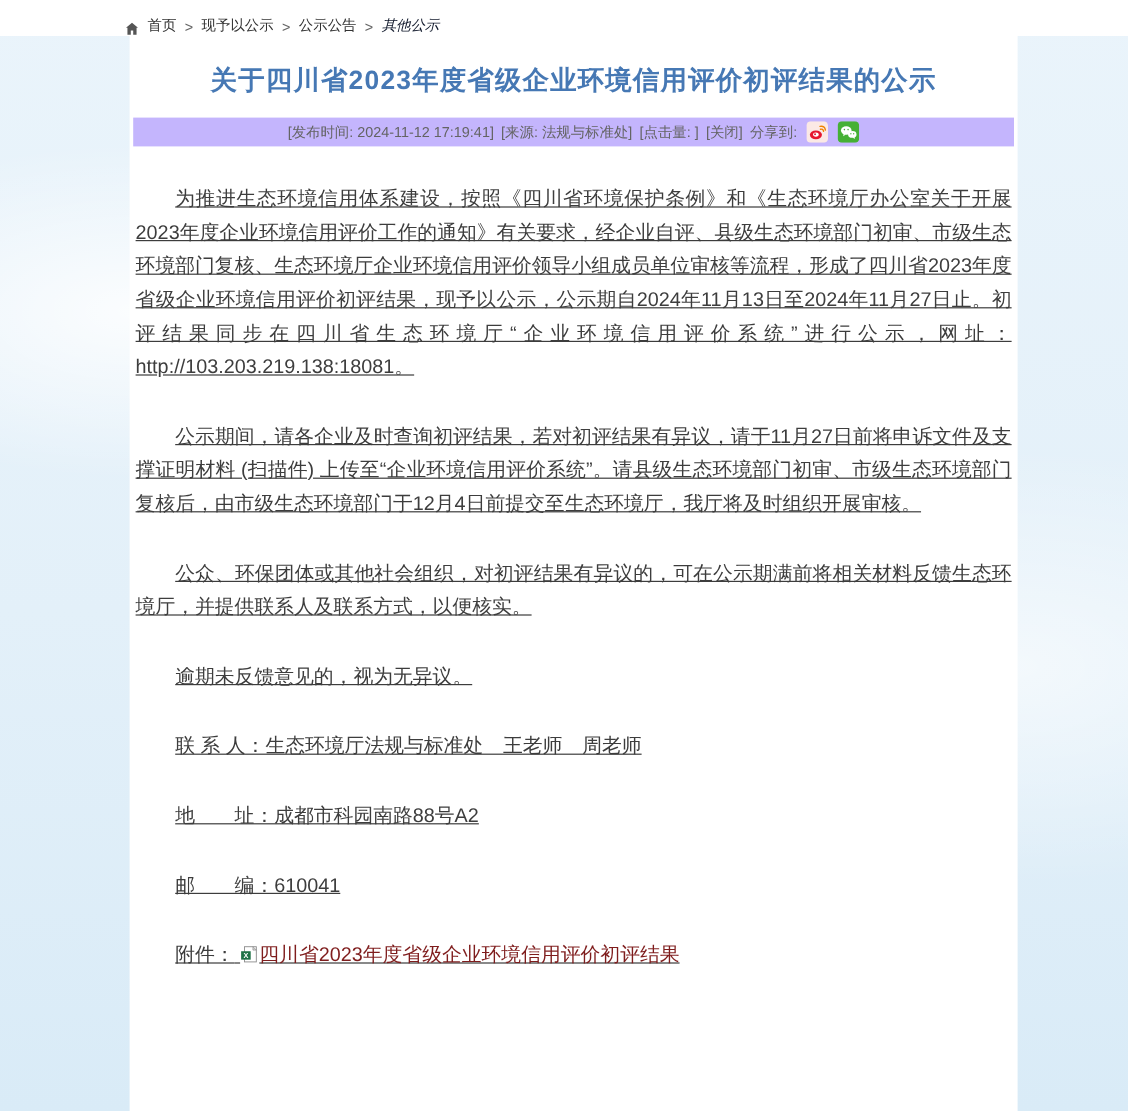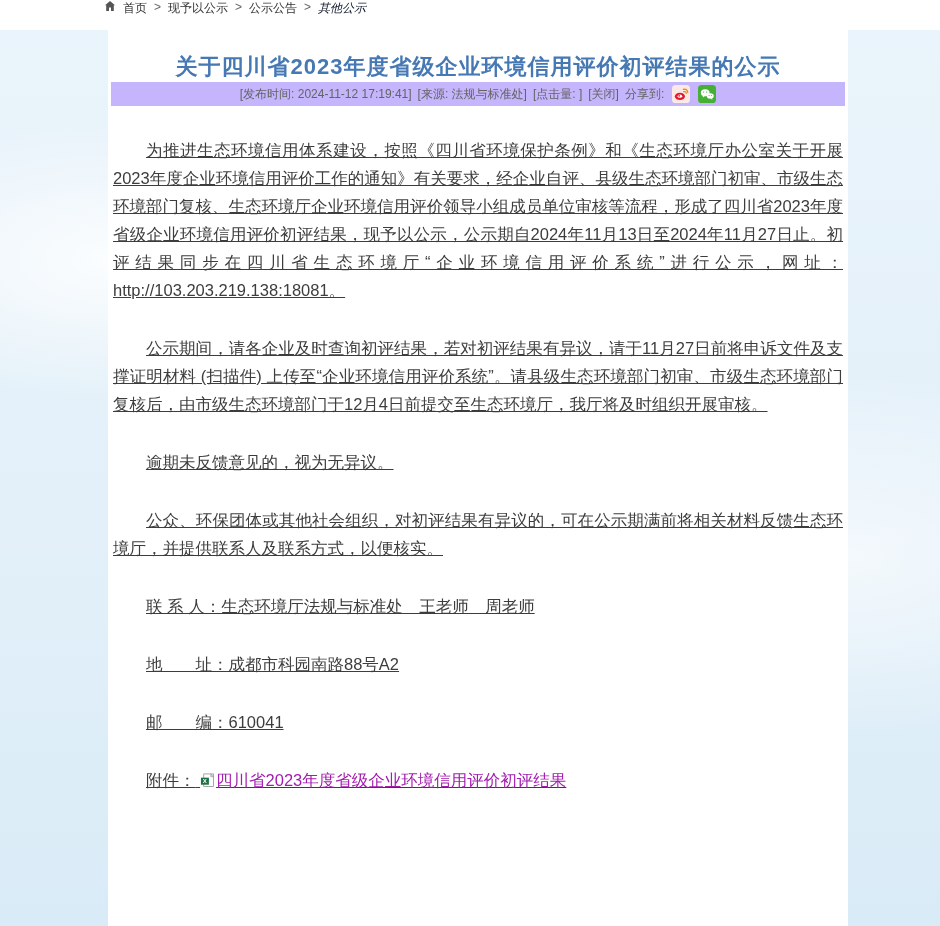--- a/index.html
+++ b/index.html
@@ -8,51 +8,51 @@
     width: 940px; height: 926px; overflow: hidden;
     font-family: "Liberation Sans", sans-serif;
     background:
       radial-gradient(ellipse 420px 200px at 12% 28%, rgba(255,255,255,.85), rgba(255,255,255,0) 70%),
       radial-gradient(ellipse 500px 260px at 90% 60%, rgba(255,255,255,.6), rgba(255,255,255,0) 70%),
       radial-gradient(ellipse 380px 180px at 40% 85%, rgba(255,255,255,.5), rgba(255,255,255,0) 70%),
       linear-gradient(180deg, #eaf4fb 0%, #e3f0f9 55%, #d9ebf7 100%);
   }
   .topbar {
     height: 30px; background: #ffffff;
-    display: flex; align-items: flex-start; gap: 7px;
+    display: flex; align-items: flex-end; gap: 7px;
     padding-left: 104px; font-size: 12px; color: #333;
   }
   .topbar a { color: #333; text-decoration: none; cursor: pointer; }
   .topbar .sep { color: #666; }
   .topbar em { font-style: italic; color: #0f172a; }
   .home-ico { display: inline-flex; align-items: center; }
   .card {
     width: 740px; margin-left: 108px; background: #ffffff;
     min-height: 896px; padding: 22px 3px 40px 3px;
   }
   .article-title {
-    margin: 0 0 0 0; text-align: center;
+    margin: 0 0 16px 0; text-align: center;
     color: #4678b4; font-size: 22px; font-weight: bold;
     letter-spacing: 1px; line-height: 30px;
   }
   .meta-bar {
     background: #c4b5fd; height: 24px;
     display: flex; justify-content: center; align-items: center; gap: 6px;
     font-size: 12px; color: #646464;
   }
   .meta-bar a { color: #646464; text-decoration: none; cursor: pointer; }
   .share-ico { display: inline-flex; align-items: center; cursor: pointer; margin-left: 2px; }
   .article-body {
     margin-top: 14px; padding: 0 2px;
     font-size: 16.5px; color: #3d3d3d; line-height: 28px;
     text-align: justify;
   }
   .article-body p { text-indent: 2em; margin: 30px 0; text-decoration: underline; }
   .attachment a {
-    color: #a21caf; text-decoration: none; cursor: pointer;
+    color: #7f1d1d; text-decoration: none; cursor: pointer;
   }
   .file-ico { display: inline-flex; vertical-align: -2px; margin-right: 1px; }
 </style>
 </head>
 <body>
 
 <div class="topbar">
   <span class="home-ico">
     <svg width="12" height="12" viewBox="0 0 12 12">
         <path d="M6 1 L11 5.2 H9.8 V11 H7 V7.4 H5 V11 H2.2 V5.2 H1 Z" fill="#555"></path>
@@ -98,22 +98,22 @@
         <path d="M15.6 14.7 L16 16.4 L13.8 15.1 Z" fill="#ffffff"></path>
         <circle cx="12.3" cy="11.6" r="0.6" fill="#45b035"></circle>
         <circle cx="14.9" cy="11.6" r="0.6" fill="#45b035"></circle>
       </svg>
     </span>
   </div>
 
   <div class="article-body">
     <p>为推进生态环境信用体系建设，按照《四川省环境保护条例》和《生态环境厅办公室关于开展2023年度企业环境信用评价工作的通知》有关要求，经企业自评、县级生态环境部门初审、市级生态环境部门复核、生态环境厅企业环境信用评价领导小组成员单位审核等流程，形成了四川省2023年度省级企业环境信用评价初评结果，现予以公示，公示期自2024年11月13日至2024年11月27日止。初评结果同步在四川省生态环境厅“企业环境信用评价系统”进行公示，网址：http://103.203.219.138:18081。</p>
     <p>公示期间，请各企业及时查询初评结果，若对初评结果有异议，请于11月27日前将申诉文件及支撑证明材料 (扫描件) 上传至“企业环境信用评价系统”。请县级生态环境部门初审、市级生态环境部门复核后，由市级生态环境部门于12月4日前提交至生态环境厅，我厅将及时组织开展审核。</p>
+    <p>公众、环保团体或其他社会组织，对初评结果有异议的，可在公示期满前将相关材料反馈生态环境厅，并提供联系人及联系方式，以便核实。</p>
     <p>逾期未反馈意见的，视为无异议。</p>
-    <p>公众、环保团体或其他社会组织，对初评结果有异议的，可在公示期满前将相关材料反馈生态环境厅，并提供联系人及联系方式，以便核实。</p>
     <p>联 系 人：生态环境厅法规与标准处　王老师　周老师</p>
     <p>地　　址：成都市科园南路88号A2</p>
     <p>邮　　编：610041</p>
     <p class="attachment">
       <span>附件：</span>
       <span class="file-ico">
         <svg width="15" height="15" viewBox="0 0 16 16">
           <rect x="4" y="1" width="10.5" height="13.5" fill="#ffffff" stroke="#8a8a8a" stroke-width="0.8"></rect>
           <path d="M11.5 1 L14.5 4 L11.5 4 Z" fill="#d9d9d9" stroke="#8a8a8a" stroke-width="0.6"></path>
           <rect x="1" y="5" width="8.5" height="7.5" fill="#1e7145"></rect>

